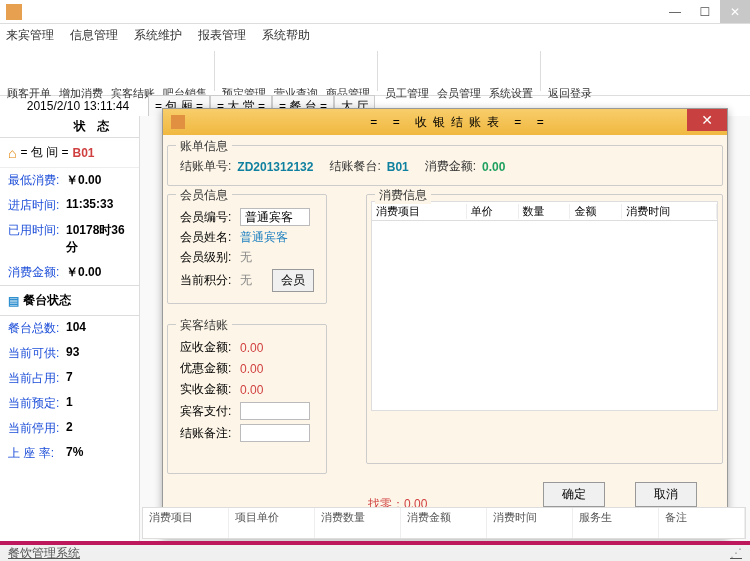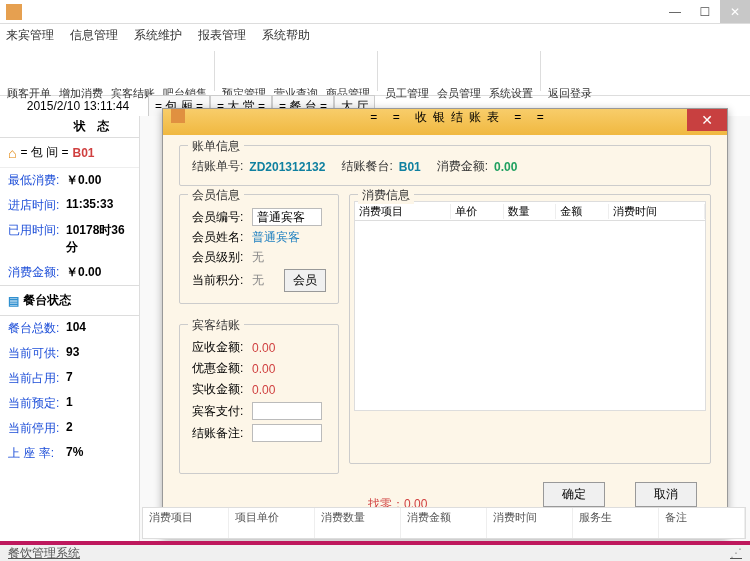--- a/index.html
+++ b/index.html
@@ -40,25 +40,25 @@
 .sb-sec.room-hdr .b01 { color: #d04040; font-weight: bold; }
 .sb-row { display: flex; padding: 4px 8px; }
 .sb-row .k { flex: 0 0 58px; color: #1d4ed8; }
 .sb-row .v { font-weight: bold; }
 .sb-title { display: flex; align-items: center; gap: 4px; padding: 6px 8px; font-weight: bold; border-top: 1px solid #ddd; border-bottom: 1px solid #ddd; }
 .sb-title .ic-t { color: #3090d0; }
 
 .content { flex: 1; background: #f9f9f9; position: relative; }
 
 .dialog { position: absolute; left: 22px; top: -8px; width: 566px; height: 430px; background: #fdf6e8; border: 1px solid #999; box-shadow: 0 2px 8px rgba(0,0,0,0.3); }
-.dlg-title { height: 26px; background: linear-gradient(#f8cd6a, #f0b840); display: flex; align-items: flex-start; padding: 0 0 0 8px; position: relative; }
+.dlg-title { height: 26px; background: linear-gradient(#f8cd6a, #f0b840); display: flex; align-items: center; padding: 0 0 0 8px; position: relative; }
 .dlg-title .ic { width: 14px; height: 14px; background: #e09040; margin-right: 8px; }
 .dlg-title .txt { flex: 1; text-align: center; letter-spacing: 6px; }
 .dlg-title .x { position: absolute; right: 0; top: 0; width: 40px; height: 22px; background: #c84040; color: #fff; display: flex; align-items: center; justify-content: center; font-family: Arial; font-size: 14px; }
-.dlg-body { padding: 10px 16px; height: calc(100% - 26px); position: relative; }
+.dlg-body { padding: 10px 4px; height: calc(100% - 26px); position: relative; }
 
 .fs { border: 1px solid #ccc; border-radius: 2px; padding: 10px 12px 8px; margin-bottom: 8px; position: relative; }
 .fs .legend { position: absolute; top: -8px; left: 8px; background: #fdf6e8; padding: 0 4px; color: #333; }
 .fs-row { display: flex; align-items: flex-end; gap: 16px; margin: 2px 0; }
 .fs-row .pair { display: flex; align-items: center; gap: 6px; }
 .fs-row .lbl { color: #333; }
 .fs-row .v-blue { color: #1080a0; font-weight: bold; }
 .fs-row .v-grn { color: #20a060; font-weight: bold; }
 
 .mid-row { display: flex; gap: 10px; }
@@ -72,21 +72,21 @@
 .fs-member .mrow .txt-b { color: #2080c0; }
 .fs-member .mrow .txt-g { color: #888; }
 .btn-mem { border: 1px solid #999; background: #f0f0f0; padding: 2px 8px; margin-left: auto; }
 
 .fs-settle { height: 150px; }
 .fs-settle .srow { display: flex; align-items: center; margin: 4px 0; }
 .fs-settle .srow .lbl { width: 60px; }
 .fs-settle .srow .v-red { color: #d04040; }
 .fs-settle .srow .inp { border: 1px solid #bbb; background: #fff; height: 18px; width: 70px; }
 
-.fs-consume { height: 270px; padding: 6px 4px 4px; }
+.fs-consume { height: 270px; padding: 6px 4px 4px; margin-left: 29px; }
 .cons-head { display: flex; background: #fff; border: 1px solid #ddd; height: 20px; align-items: center; }
 .cons-head div { padding: 0 4px; border-right: 1px solid #eee; font-size: 11px; }
 .cons-body { background: #fff; border: 1px solid #ddd; border-top: none; height: 190px; }
 
 .change-row { position: absolute; bottom: 24px; left: 0; right: 0; display: flex; align-items: center; padding: 0 30px; }
 .change-row .ch { color: #d04040; margin-left: 175px;}
 .dlg-btns { position: absolute; bottom: 30px; right: 30px; display: flex; gap: 30px; }
 .dlg-btns .btn { border: 1px solid #999; background: #f0f0f0; padding: 3px 18px; }
 
 .bottom-grid { position: absolute; bottom: 22px; left: 142px; right: 4px; height: 32px; background: #fff; border: 1px solid #ddd; display: flex; }

